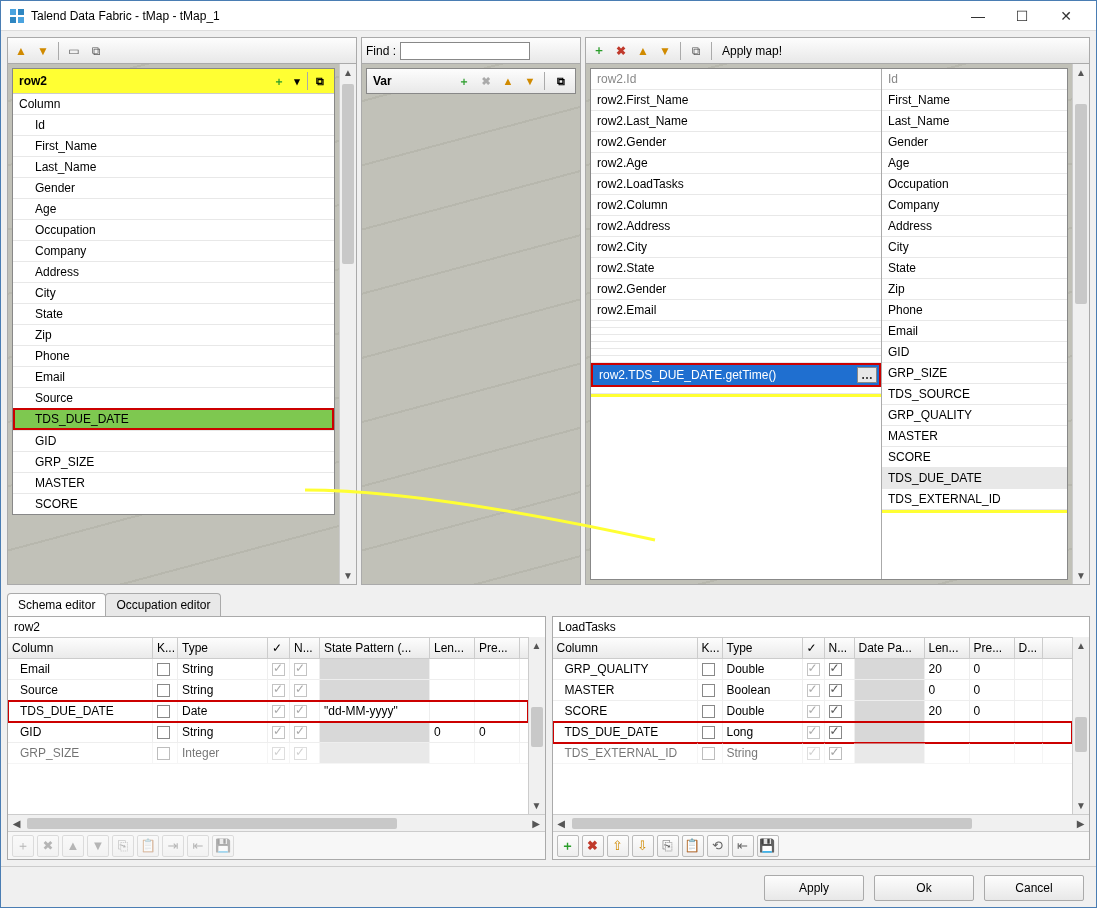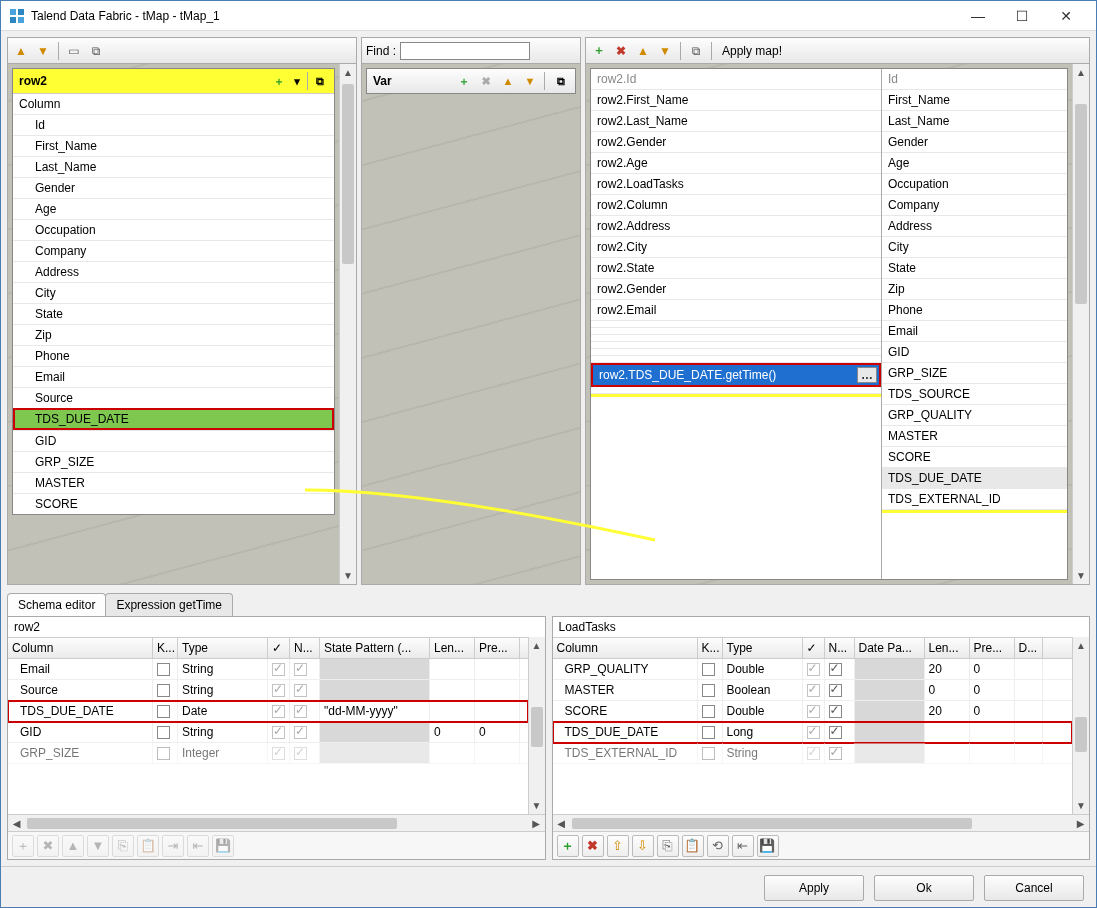--- a/index.html
+++ b/index.html
@@ -363,21 +363,21 @@
         <div class="varrow">▲</div>
         <div class="vthumb" style="top:40px;height:200px;"></div>
         <div class="varrow" style="position:absolute;bottom:0;left:0;right:0;">▼</div>
       </div>
     </div>
   </div>
 </div>
 
 <div class="tabstrip">
   <div class="tab">Schema editor</div>
-  <div class="tab inactive">Expression getTime</div>
+  <div class="tab inactive">Occupation editor</div>
 </div>
 
 <div class="editors">
 
   <div class="editor">
     <div class="editor-title">row2</div>
     <div class="grid-wrap">
       <div class="grid">
         <div class="ghdr" id="sl-hdr">
             <div class="gh" style="width: 145px;">Column</div>

